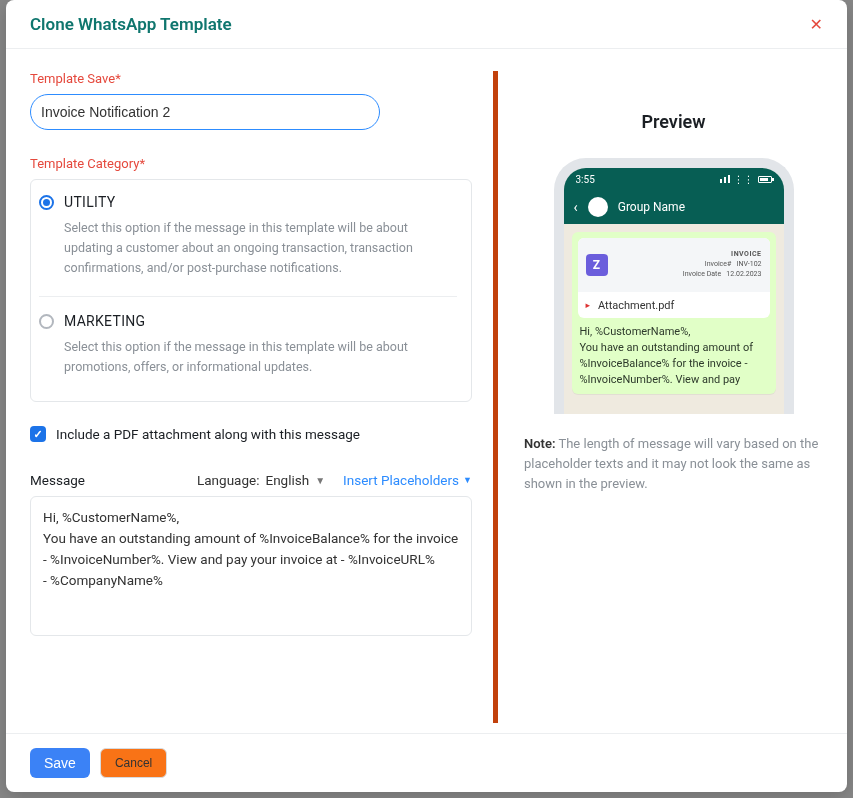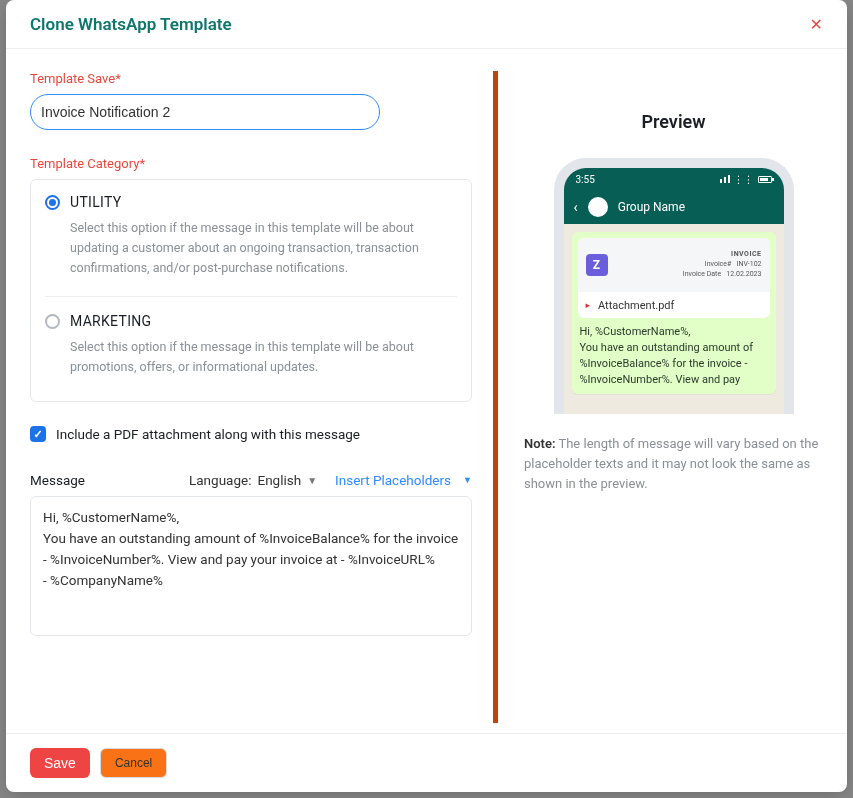--- a/index.html
+++ b/index.html
@@ -51,21 +51,21 @@
     color: #333;
     border: 1.5px solid #2d8cff;
     border-radius: 18px;
     outline: none;
   }
   .section-gap { height: 26px; }
   .category-box {
     width: 442px;
     border: 1px solid #e4e7ea;
     border-radius: 6px;
-    padding: 14px 14px 6px 14px;
+    padding: 14px 14px 6px 8px;
   }
   .category-item { padding: 0 0 18px 0; }
   .cat-head { display: flex; align-items: center; gap: 10px; }
   .radio {
     width: 15px; height: 15px;
     border: 2px solid #1c73e8;
     border-radius: 50%;
     display: inline-flex; align-items: center; justify-content: center;
     flex: none;
   }
@@ -79,35 +79,35 @@
     width: 16px; height: 16px; border-radius: 4px; background:#1c73e8;
     display:flex; align-items:center; justify-content:center; flex:none;
     color:#fff; font-size:11px; font-weight:700;
   }
   .checkbox-label { font-size: 13.5px; color: #1b1f24; }
   .msg-head { display:flex; align-items:center; justify-content:space-between; width:442px; margin-top:30px; margin-bottom:8px;}
   .msg-label { font-size:13.5px; color:#1b1f24; }
   .lang-wrap { display:flex; align-items:center; gap:6px; font-size:13.5px; color:#333; }
   .lang-val { color:#333; }
   .lang-caret { color:#777; font-size:10px; }
-  .insert-link { color:#2d8cff; font-size:13.5px; display:flex; align-items:center; gap:12px; }
+  .insert-link { color:#2d8cff; font-size:13.5px; display:flex; align-items:center; gap:4px; }
   .insert-caret { color:#2d8cff; font-size:9px; }
   .textarea {
     width:442px; height:140px; border:1px solid #e4e7ea; border-radius:6px;
     padding:10px 12px; font-size:13.5px; color:#333; line-height:1.55; resize:none;
     font-family: inherit;
   }
   .textarea::-webkit-resizer { display:block; }
   .modal-footer {
     border-top:1px solid #eceef0;
     padding: 14px 24px;
     display:flex; gap:10px;
   }
   .btn-primary {
-    background:#ef4444; color:#fff; border:none; border-radius:6px;
+    background:#3b82f6; color:#fff; border:none; border-radius:6px;
     padding:7px 14px; font-size:14px; cursor:pointer;
   }
   .btn-secondary {
     background:#f97316; color:#333; border:1px solid #d7dbe0; border-radius:6px;
     padding:7px 14px; font-size:12px; cursor:pointer;
   }
 
   
   .preview-title { text-align:center; font-size:18px; font-weight:600; color:#1b1f24; margin-top:40px; margin-bottom:26px; }
   .phone {

